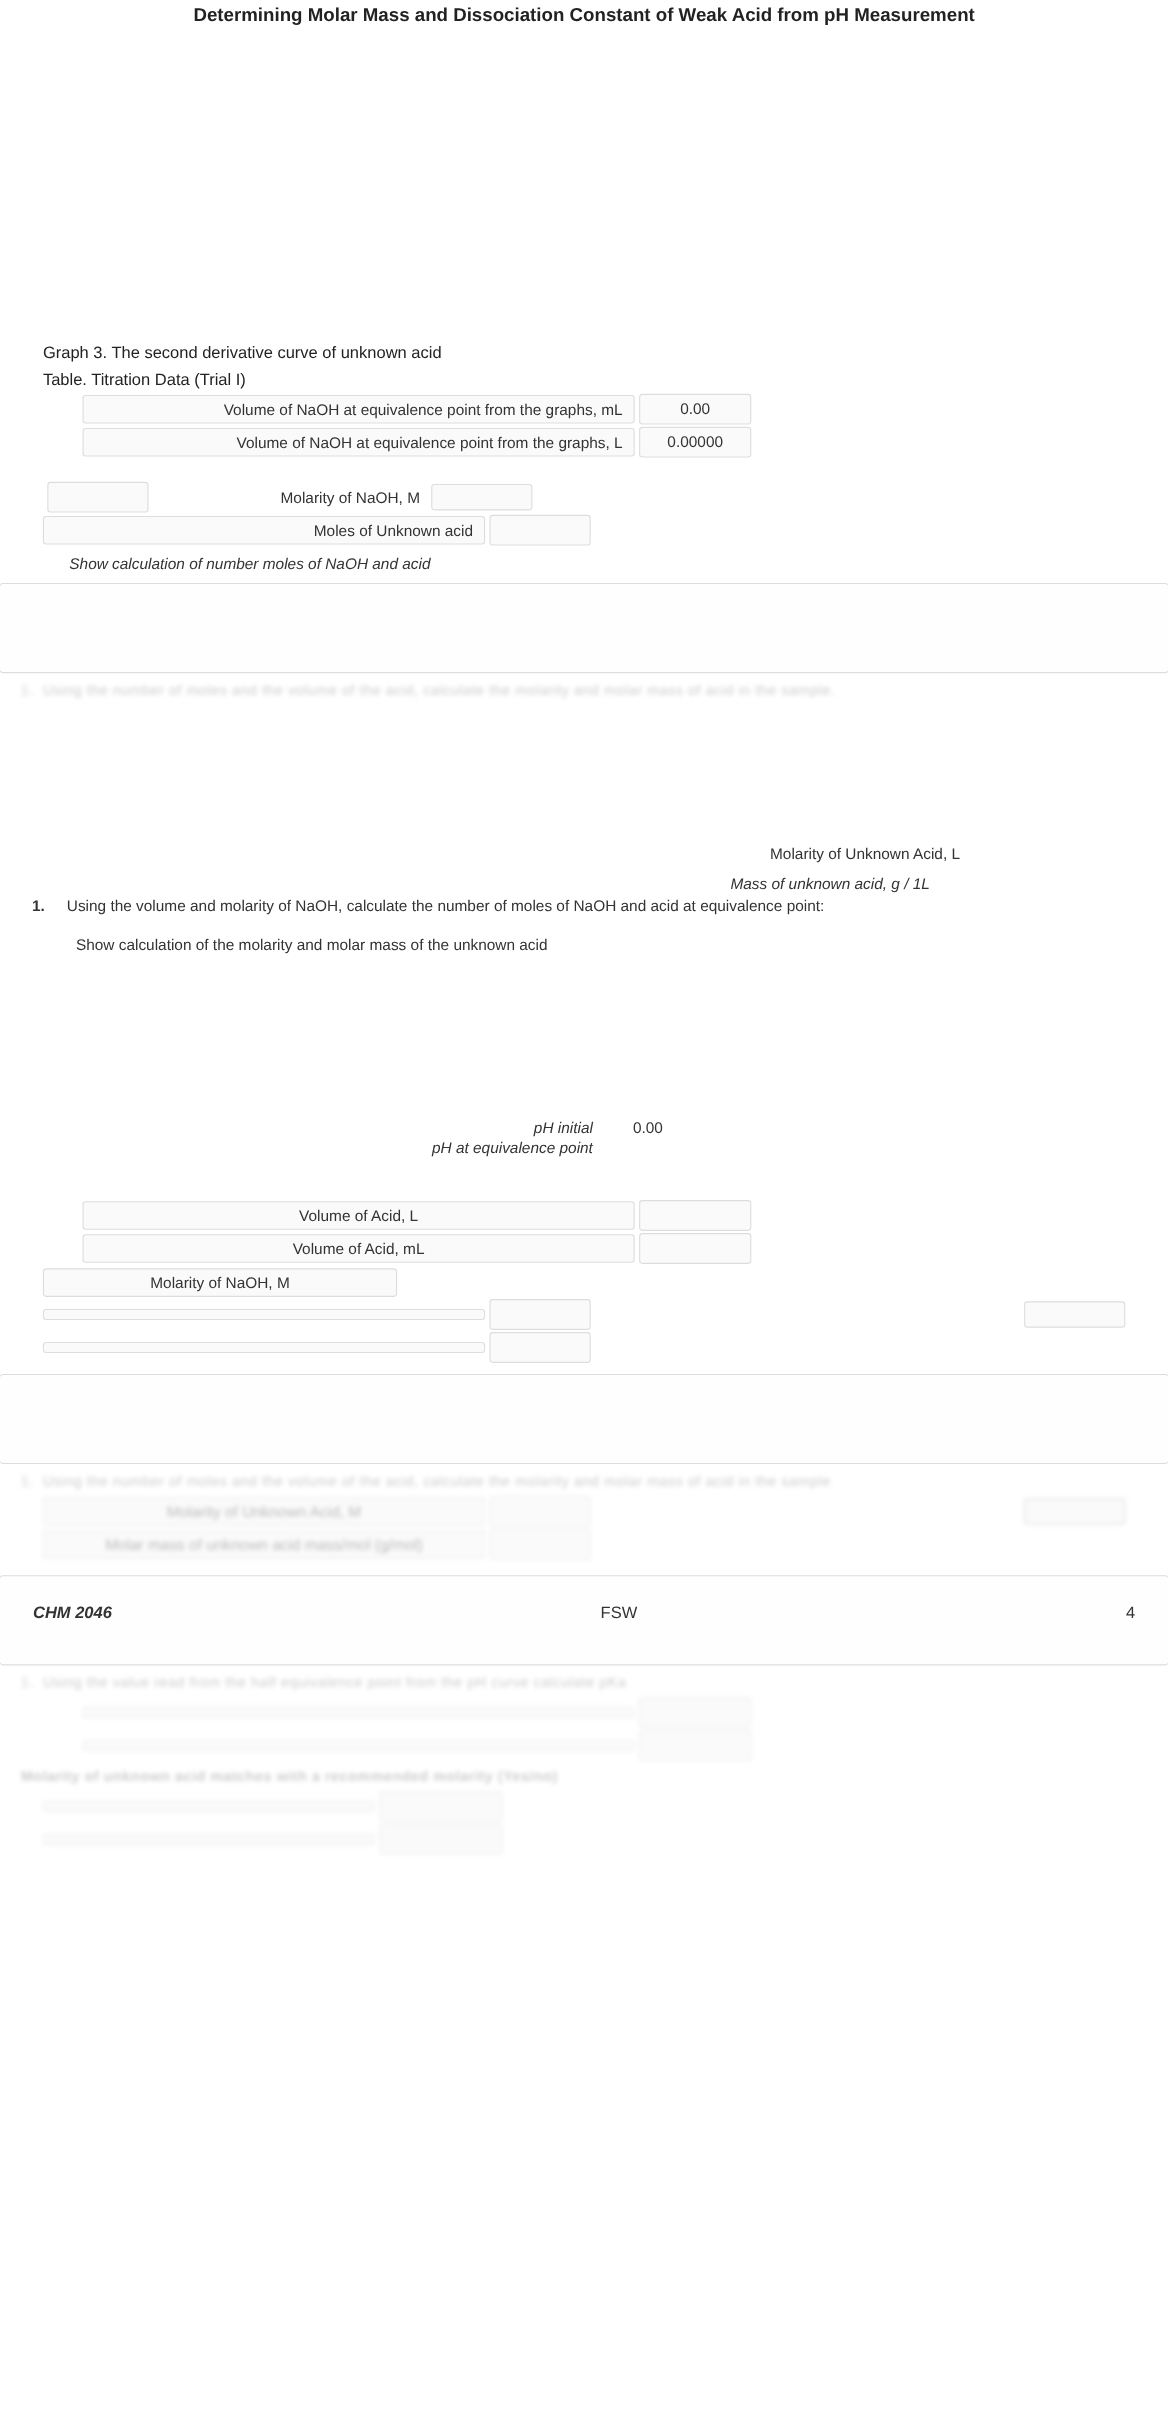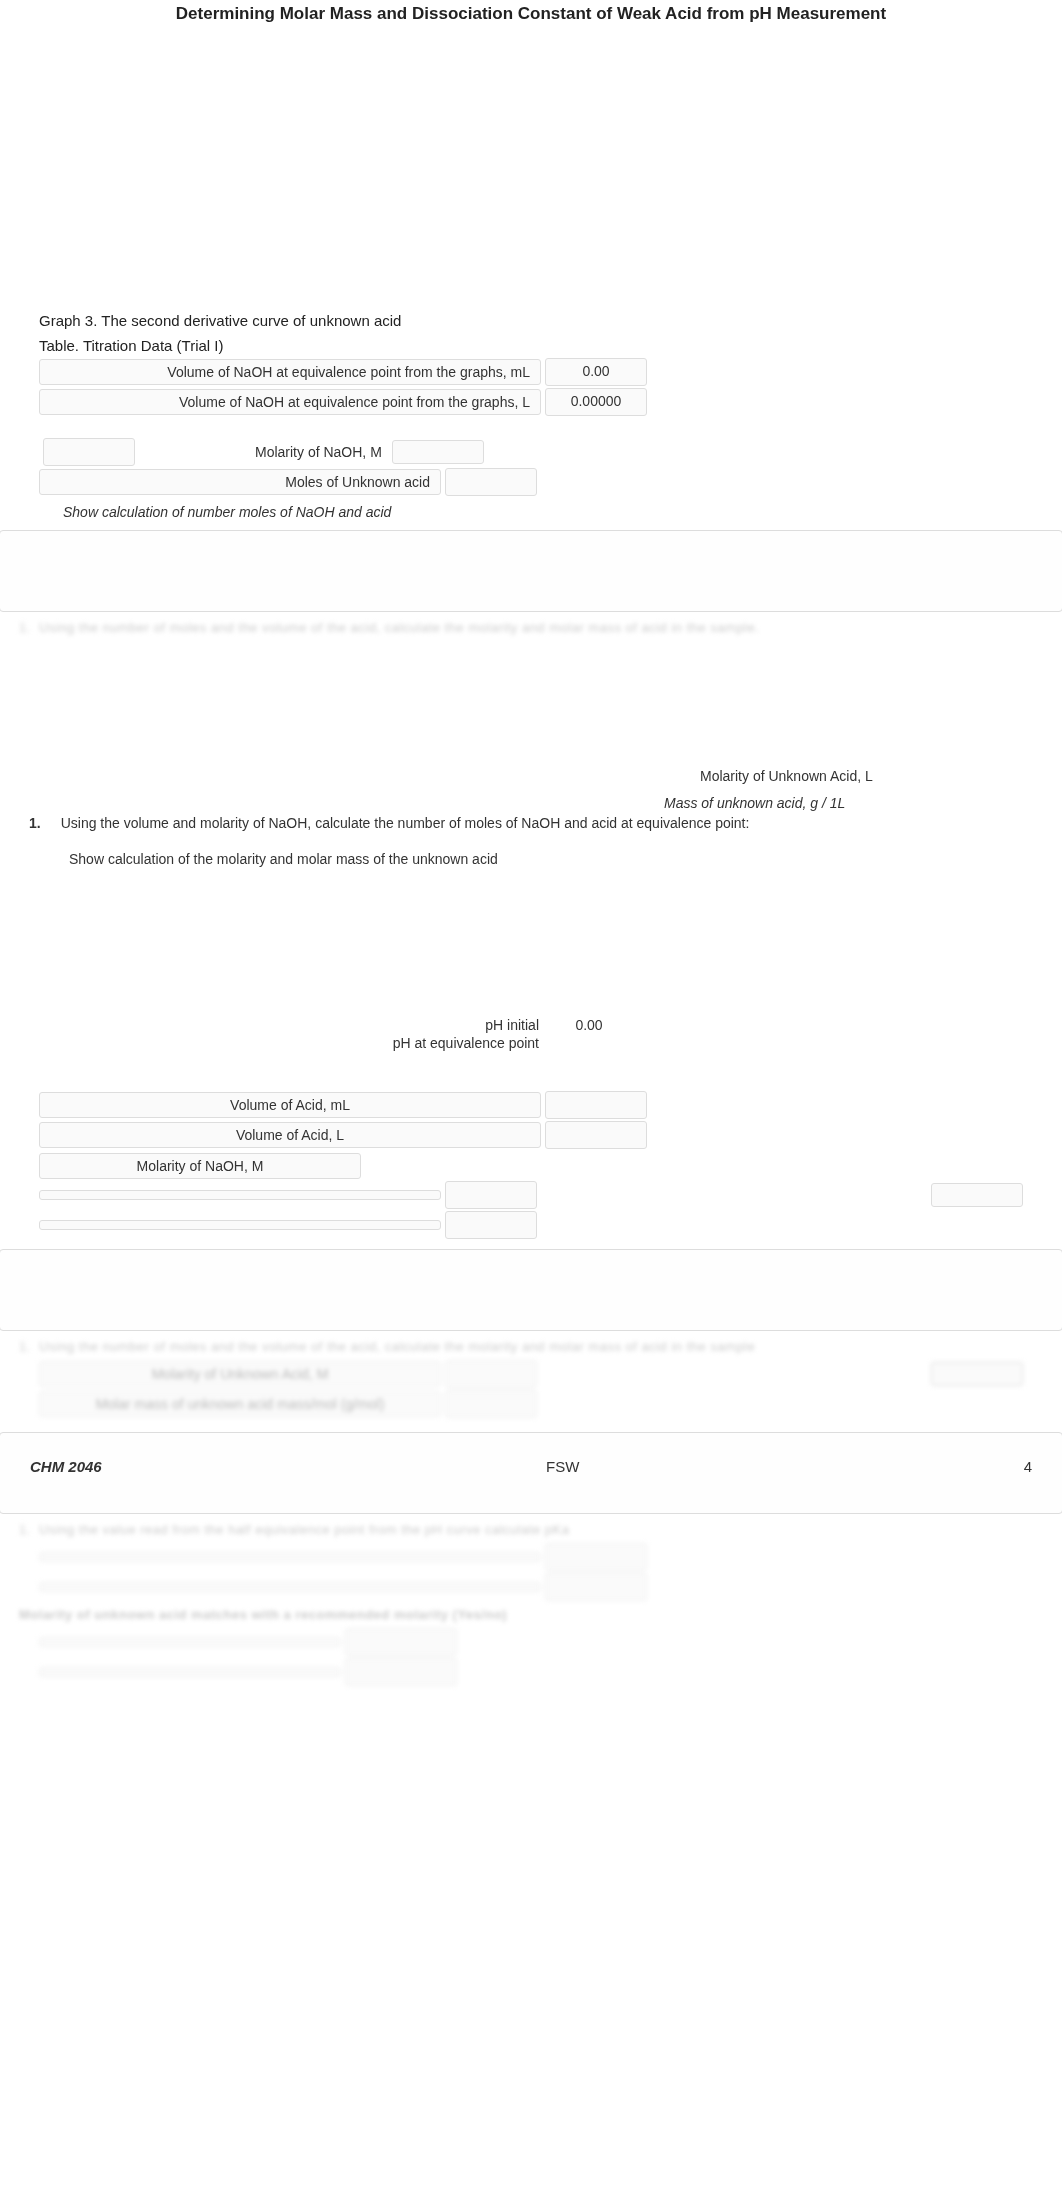--- a/index.html
+++ b/index.html
@@ -46,21 +46,21 @@
     .cell-value {
       border: 1px solid #ddd;
       background: #fafafa;
       padding: 4px 10px;
       font-size: 14px;
       text-align: center;
       border-radius: 3px;
       min-height: 18px;
       min-width: 60px;
     }
-    .cell-label.w1 { width: 480px; }
+    .cell-label.w1 { width: 480px; margin-left: 36px; }
     .cell-value.w1 { width: 80px; margin-left: 4px; }
     .cell-label.w2 { width: 380px; }
     .cell-value.w2 { width: 70px; margin-left: 4px; }
     .right-label {
       font-size: 14px;
       margin-left: 120px;
     }
     .right-value {
       border: 1px solid #ddd;
       background: #fafafa;
@@ -118,20 +118,21 @@
       margin-left: 180px;
     }
     .ph-row {
       display: flex;
       font-size: 14px;
       margin-bottom: 2px;
     }
     .ph-label {
       width: 320px;
       text-align: right;
+      font-style: italic;
     }
     .ph-value {
       width: 100px;
       text-align: center;
     }
     .lower-rows {
       margin-top: 40px;
     }
     .footer {
       position: absolute;
@@ -218,25 +219,25 @@
       <div class="ph-value">0.00</div>
     </div>
     <div class="ph-row">
       <div class="ph-label">pH at equivalence point</div>
       <div class="ph-value"></div>
     </div>
   </div>
 
   <div class="lower-rows">
     <div class="data-row">
+      <div class="cell-label w1" style="text-align:center">Volume of Acid, L</div>
+      <div class="cell-value w1"></div>
+    </div>
+    <div class="data-row">
       <div class="cell-label w1" style="text-align:center">Volume of Acid, mL</div>
-      <div class="cell-value w1"></div>
-    </div>
-    <div class="data-row">
-      <div class="cell-label w1" style="text-align:center">Volume of Acid, L</div>
       <div class="cell-value w1"></div>
     </div>
     <div class="data-row" style="margin-top:4px">
       <div class="cell-label w2" style="text-align:center; width:300px">Molarity of NaOH, M</div>
     </div>
     <div class="data-row">
       <div class="cell-label w2"></div>
       <div class="cell-value w2"></div>
       <div style="flex:1"></div>
       <div class="right-value"></div>

